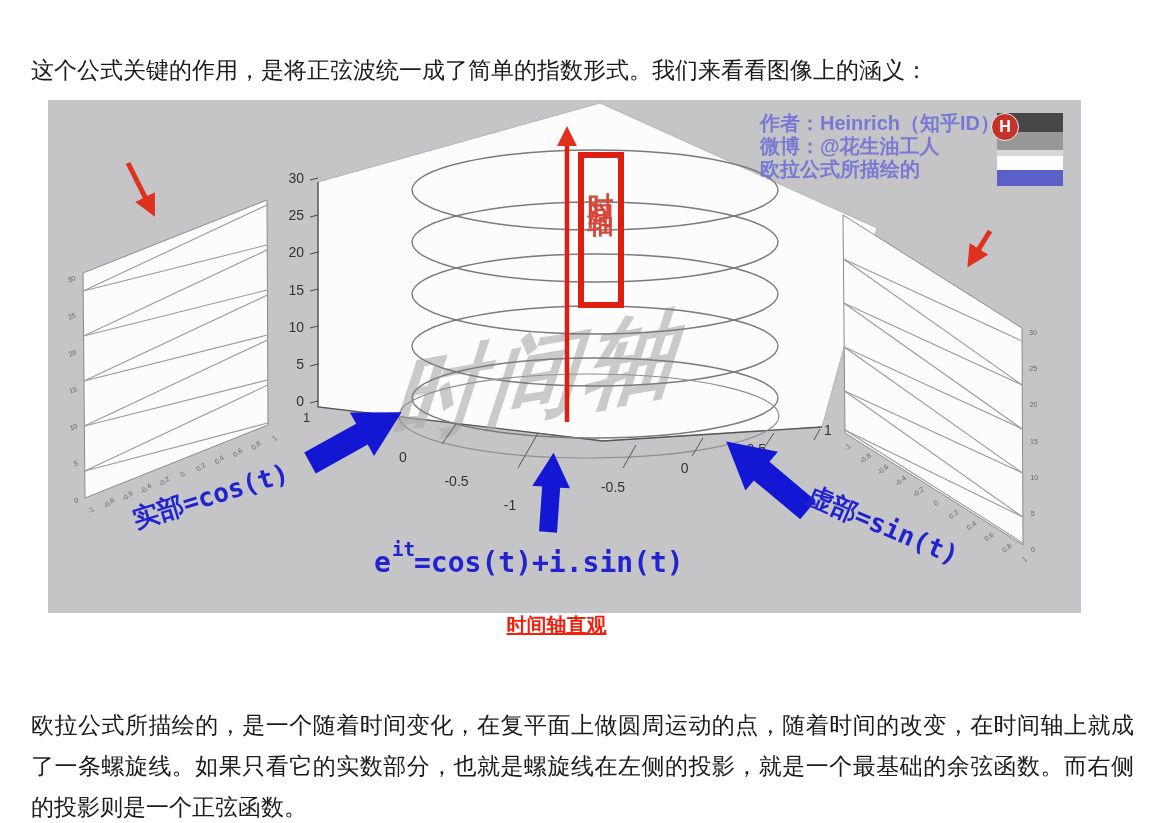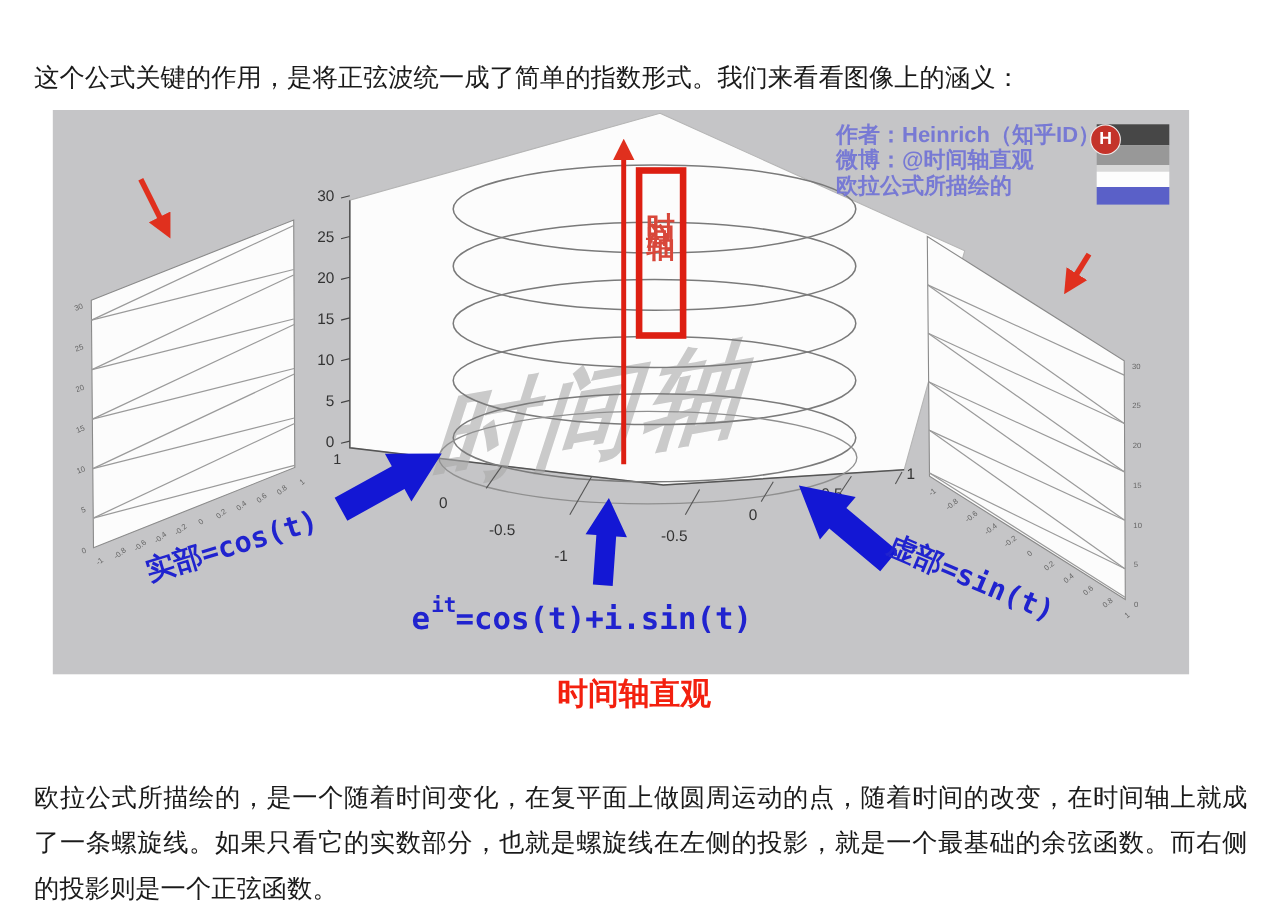--- a/index.html
+++ b/index.html
@@ -14,22 +14,22 @@
   .logo .s2{height:18px;background:#989898;}
   .logo .s3{height:6px;background:#d8d8d8;}
   .logo .s4{height:14px;background:#fdfdfd;}
   .logo .s5{height:16px;background:#5a60c8;}
   .logo .h-circle{position:absolute;left:-6px;top:0px;width:26px;height:26px;border-radius:50%;
       background:#c4332a;border:1px solid #eee;color:#fff;font-weight:bold;font-size:16px;
       display:flex;align-items:center;justify-content:center;}
   .time-box{position:absolute;left:530px;top:52px;width:34px;height:144px;border:6px solid #dd1f12;}
   .time-box span{display:block;writing-mode:vertical-rl;text-orientation:upright;margin:14px auto 0;
       color:#d8473a;font-size:26px;font-weight:bold;letter-spacing:9px;line-height:34px;}
-  .caption{position:absolute;left:60px;top:612px;width:1033px;text-align:center;
-      color:#f3200e;font-size:28px;font-weight:600;}
+  .caption{position:absolute;left:40px;top:612px;width:1033px;text-align:center;
+      color:#f3200e;font-size:20px;font-weight:600;text-decoration:underline;}
   .body-text{position:absolute;left:31px;top:682px;width:1103px;font-size:23px;line-height:41px;text-align:justify;}
   .mono{font-family:"DejaVu Sans Mono",monospace;font-weight:bold;}
   text{font-family:"Liberation Sans",sans-serif;}
 </style>
 </head>
 <body>
 
 <p class="intro">这个公式关键的作用，是将正弦波统一成了简单的指数形式。我们来看看图像上的涵义：</p>
 
 <div class="figure-wrap">
@@ -192,21 +192,21 @@
       <text class="mono" x="366" y="472" font-size="28">=cos(t)+i.sin(t)</text>
     </g>
   </svg>
 
   <div class="time-box">
     <span>时间轴</span>
   </div>
 
   <div class="credit">
     <div>作者：Heinrich（知乎ID）</div>
-    <div>微博：@时间轴直观</div>
+    <div>微博：@花生油工人</div>
     <div>欧拉公式所描绘的</div>
   </div>
   <div class="logo">
     <div class="s1"></div>
     <div class="s2"></div>
     <div class="s3"></div>
     <div class="s4"></div>
     <div class="s5"></div>
     <div class="h-circle">H</div>
   </div>

